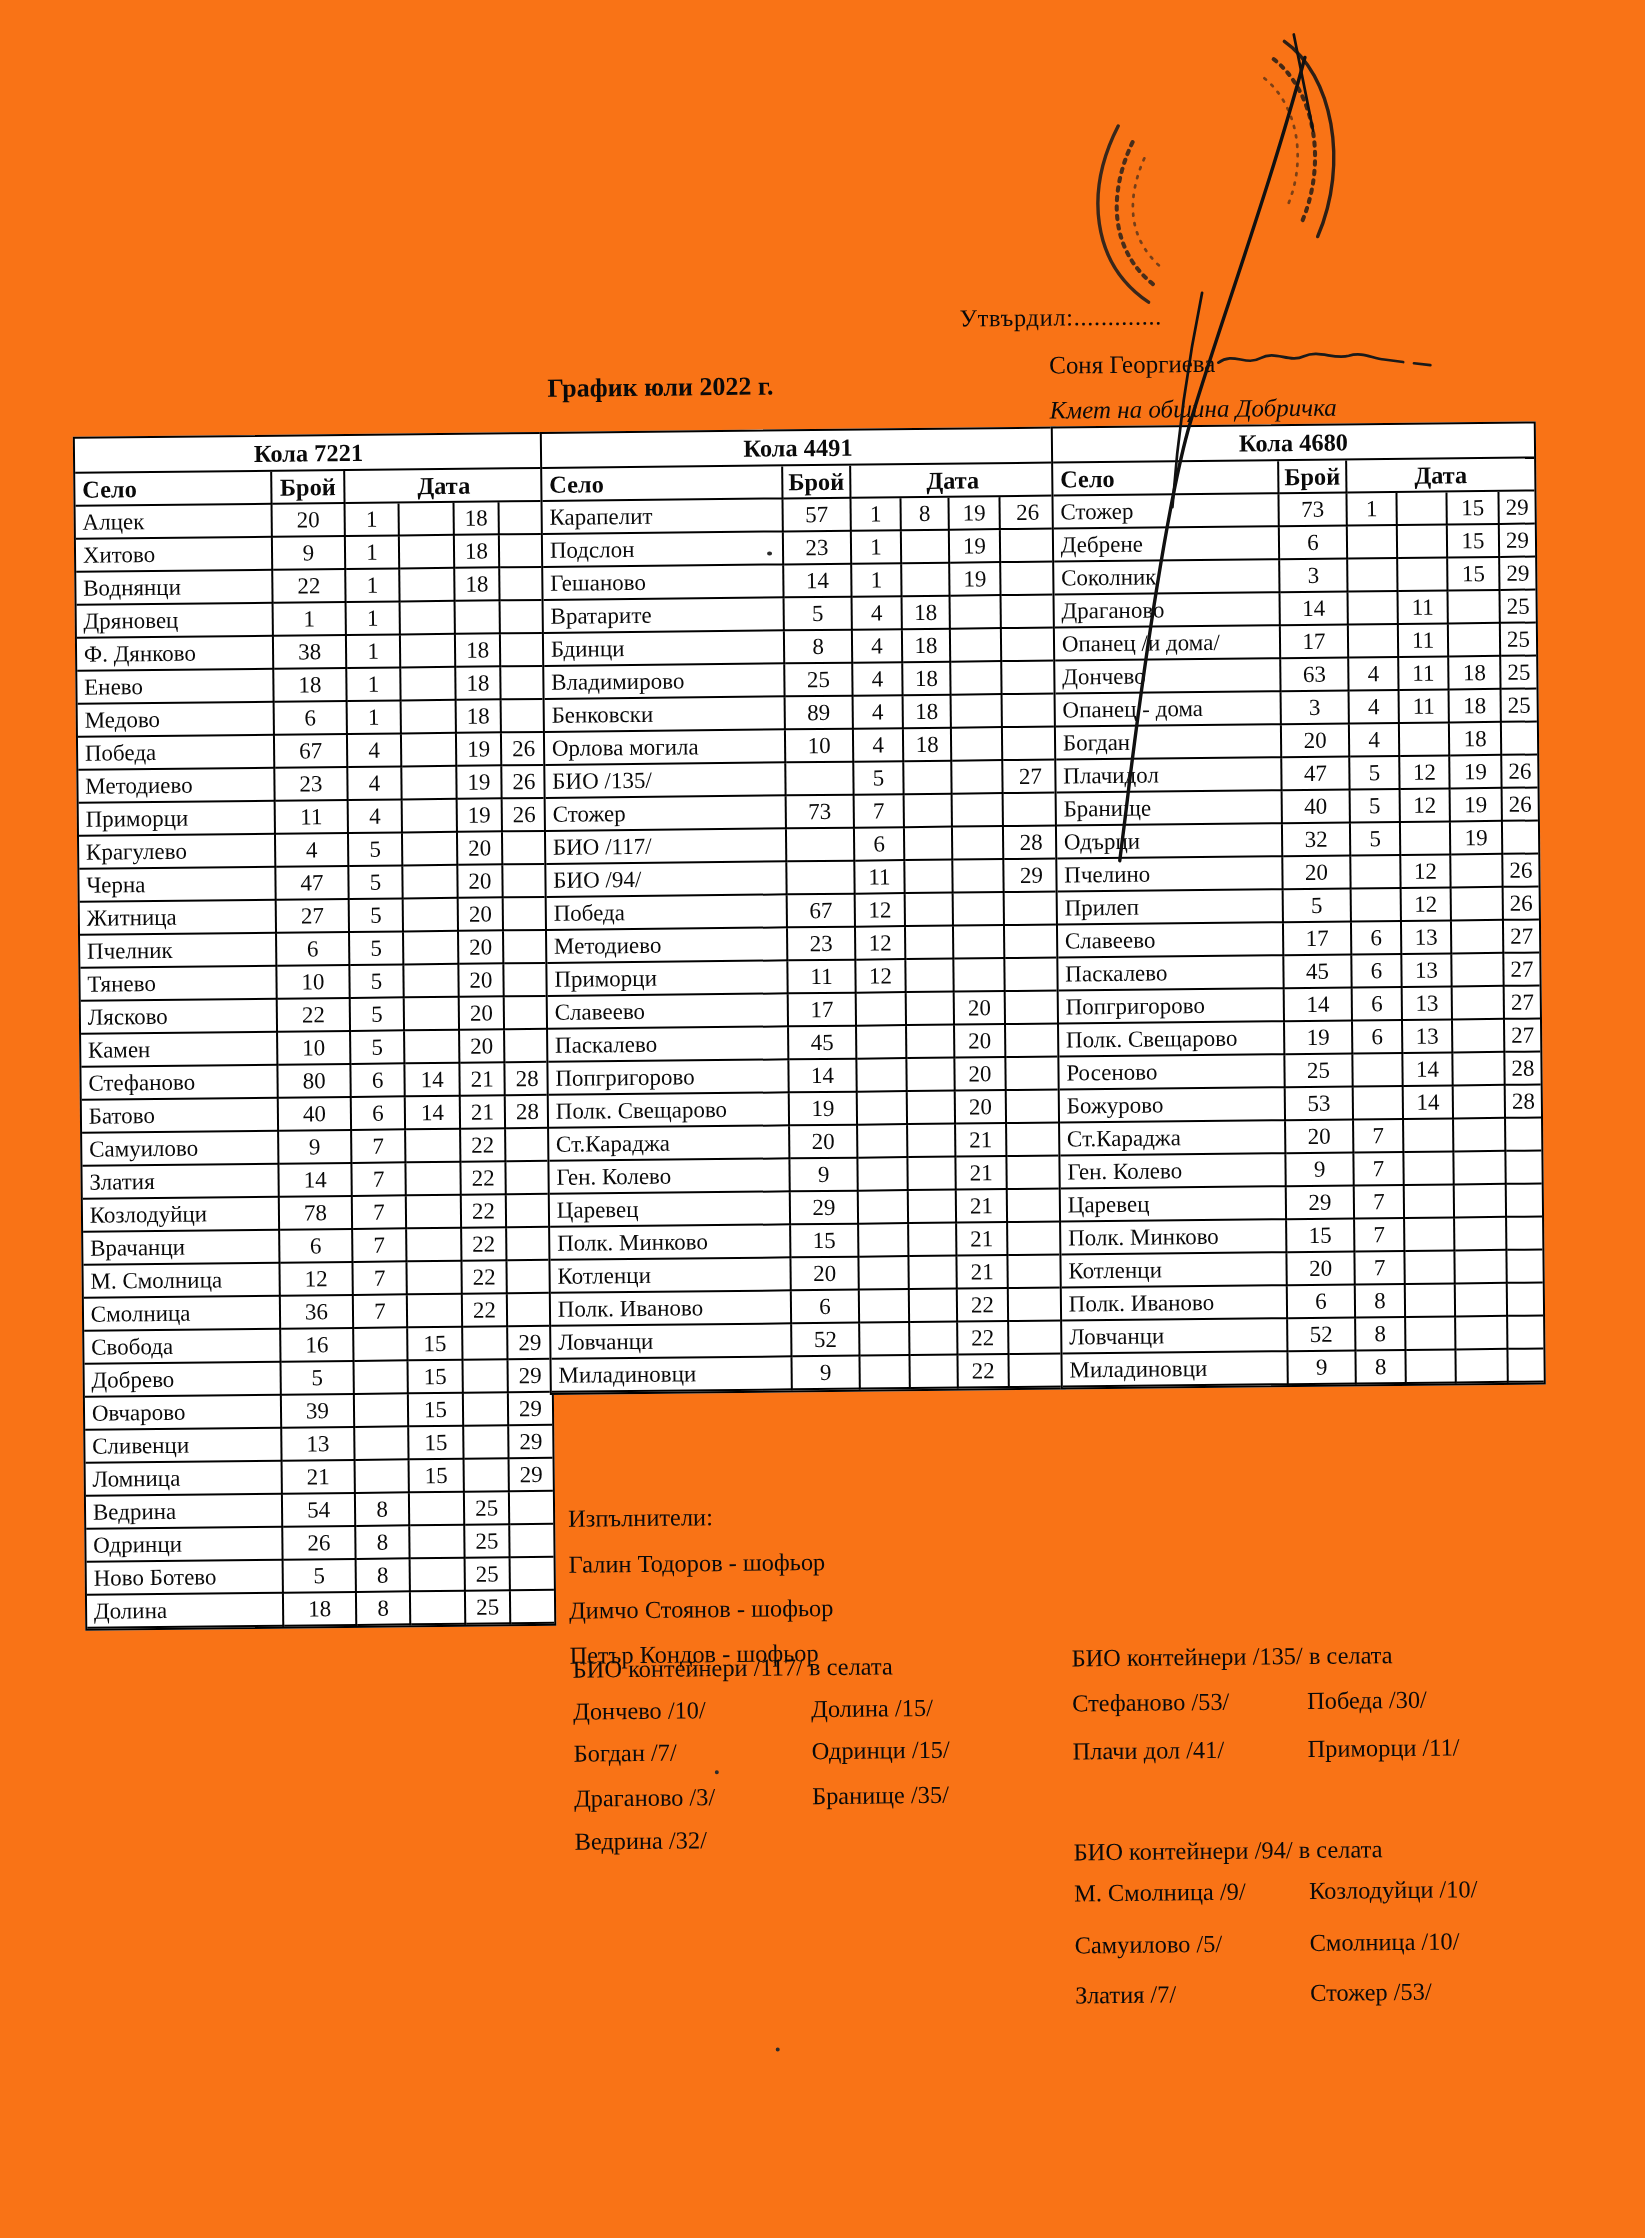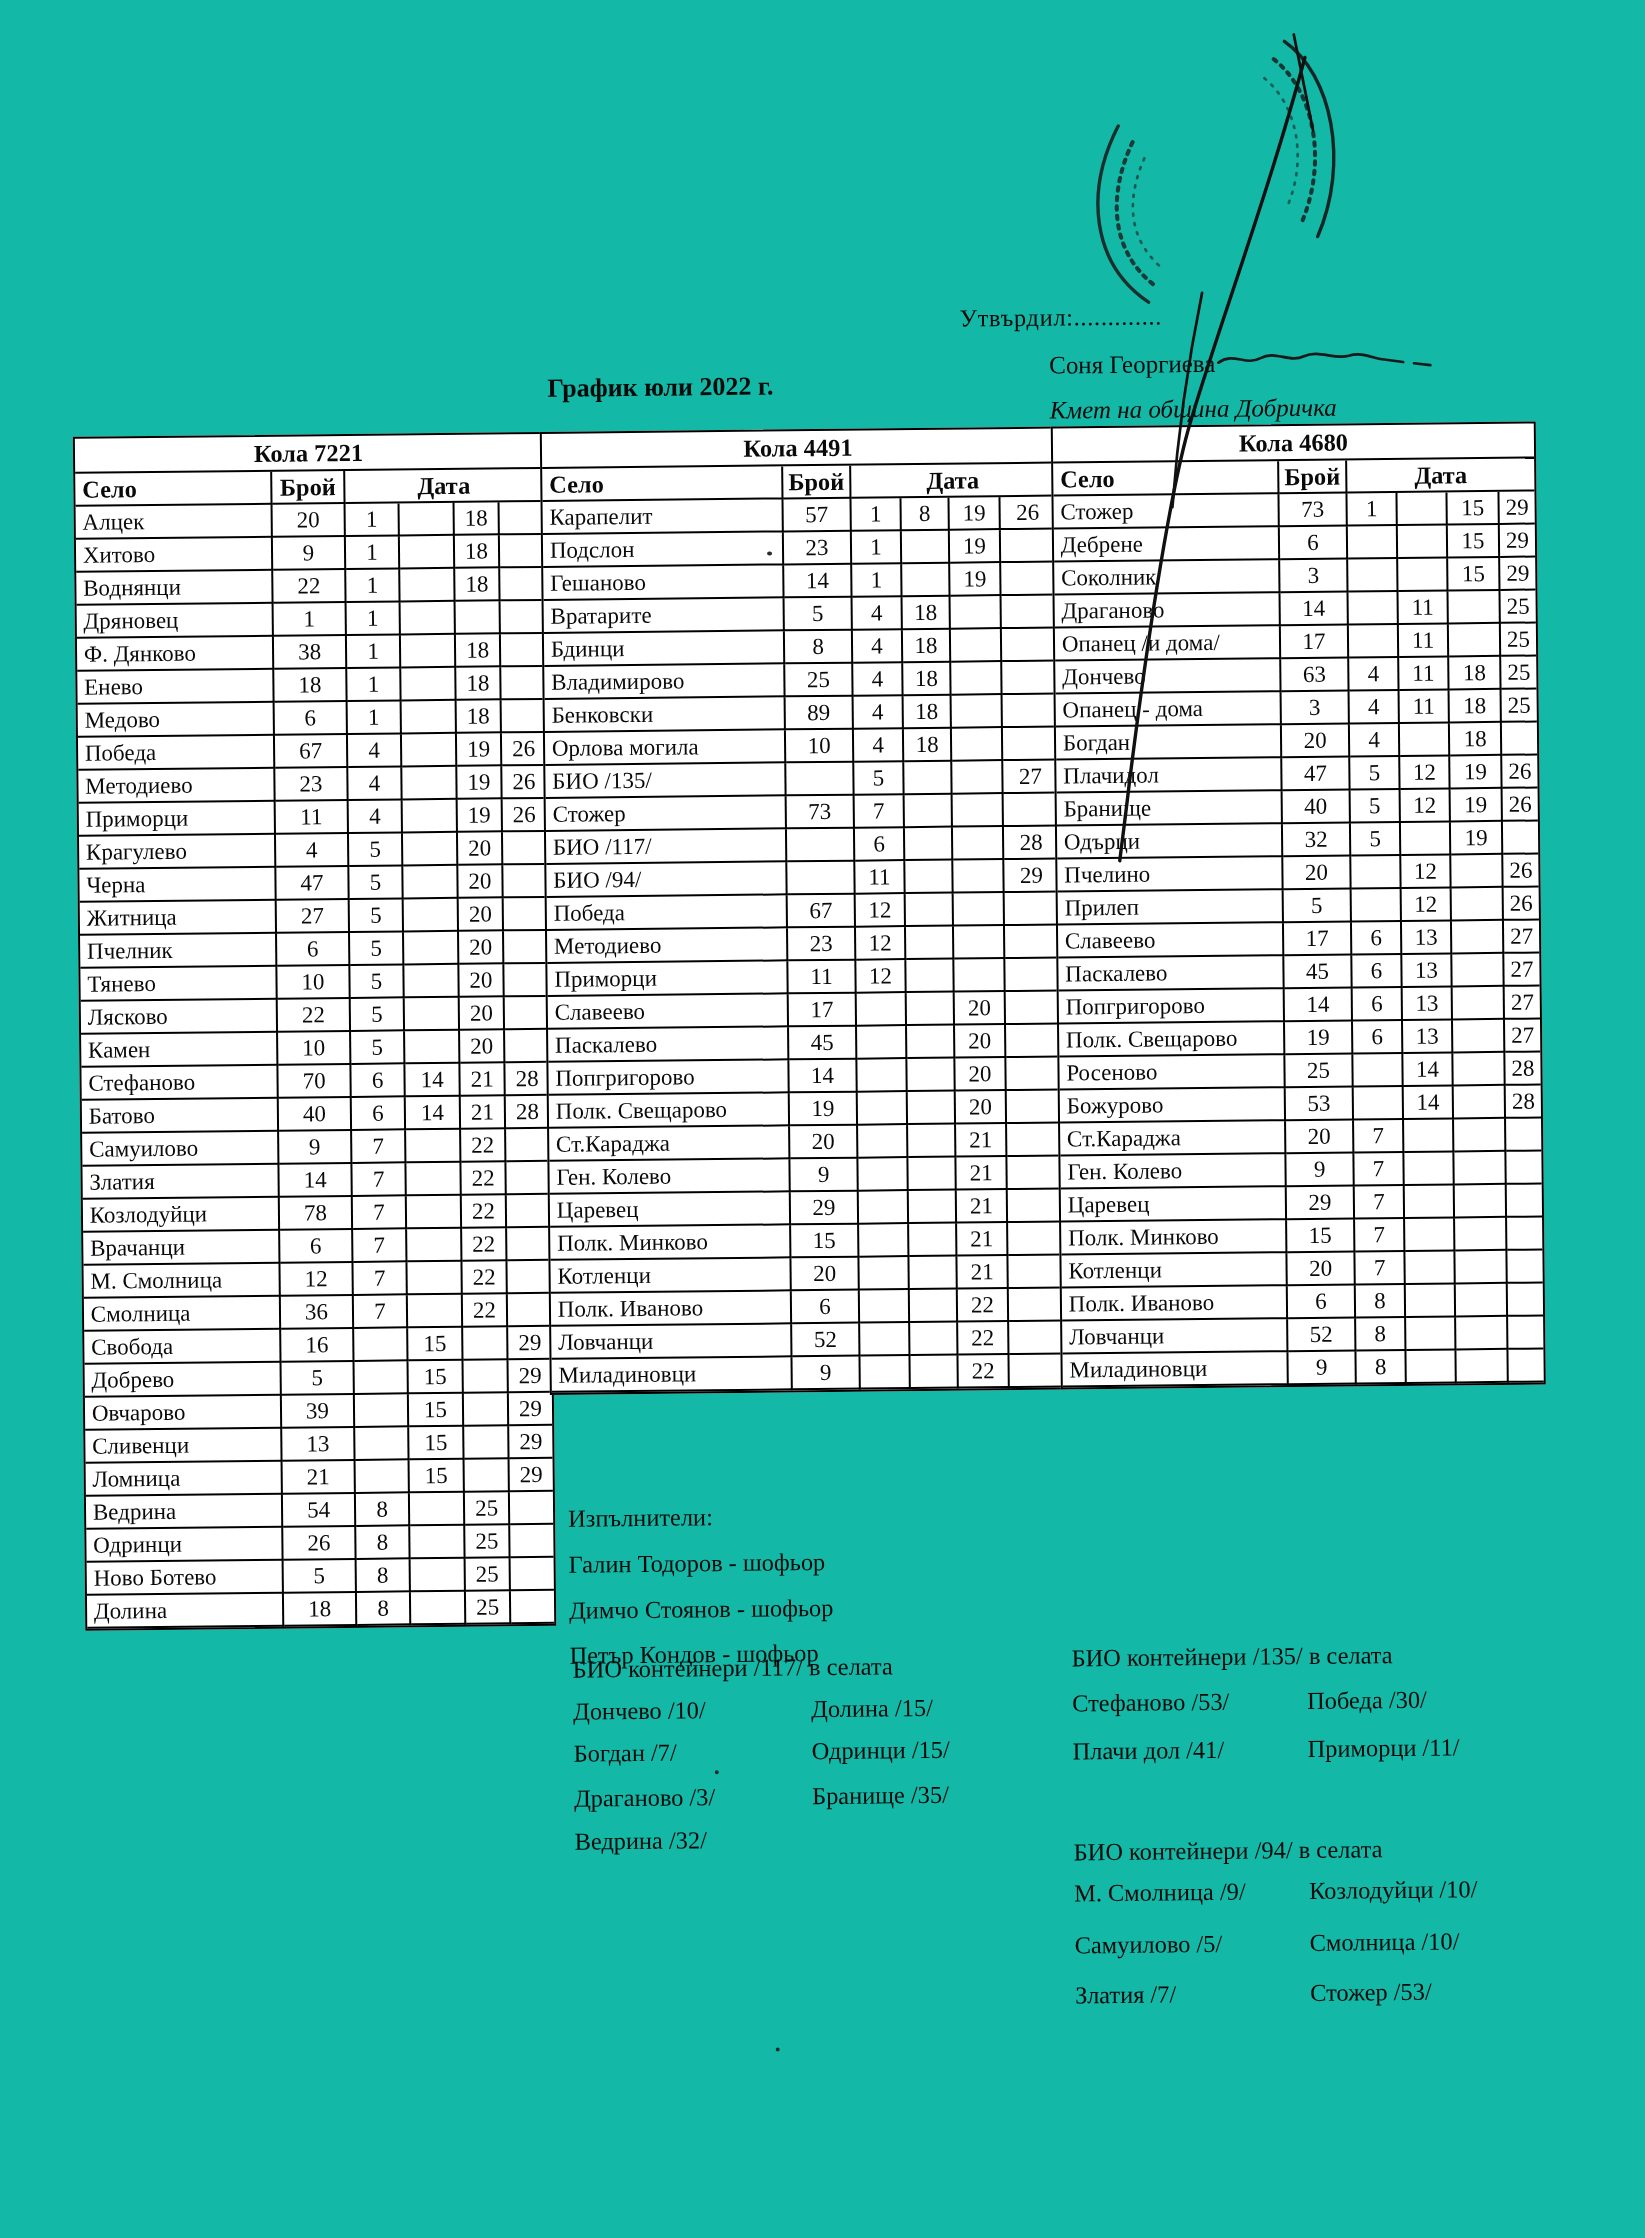--- a/index.html
+++ b/index.html
@@ -1,16 +1,16 @@
 <!DOCTYPE html>
 <html style="font-size:11px"><head>
 <meta charset="utf-8">
 <style>
   html,body{margin:0;padding:0;background:#ffffff;}
-  #page{position:relative;width:1646px;height:2239px;background:#14b8a6;overflow:hidden;}
+  #page{position:relative;width:1646px;height:2239px;background:#f97316;overflow:hidden;}
   #scan{position:absolute;left:0;top:0;width:1646px;height:2239px;
         transform:rotate(-0.6deg);transform-origin:50% 50%;
         font-family:"Liberation Serif", serif;color:#0a0a0a;}
   .abs{position:absolute;white-space:nowrap;}
   .approval-label{font-size:24.4px;letter-spacing:0.7px;}
   .approver-name{font-size:25px;}
   .approver-role{font-size:25px;font-style:italic;}
   .doc-title{font-size:26px;font-weight:bold;}
   
   .cartable{position:absolute;display:grid;border:2.7px solid #000;background:#fff;box-sizing:border-box;}
@@ -141,21 +141,21 @@
           <div class="c "></div>
           <div class="c ">20</div>
           <div class="c lastcol"></div>
           <div class="c selo">Камен</div>
           <div class="c ">10</div>
           <div class="c ">5</div>
           <div class="c "></div>
           <div class="c ">20</div>
           <div class="c lastcol"></div>
           <div class="c selo">Стефаново</div>
-          <div class="c ">70</div>
+          <div class="c ">80</div>
           <div class="c ">6</div>
           <div class="c ">14</div>
           <div class="c ">21</div>
           <div class="c lastcol">28</div>
           <div class="c selo">Батово</div>
           <div class="c ">40</div>
           <div class="c ">6</div>
           <div class="c ">14</div>
           <div class="c ">21</div>
           <div class="c lastcol">28</div>

